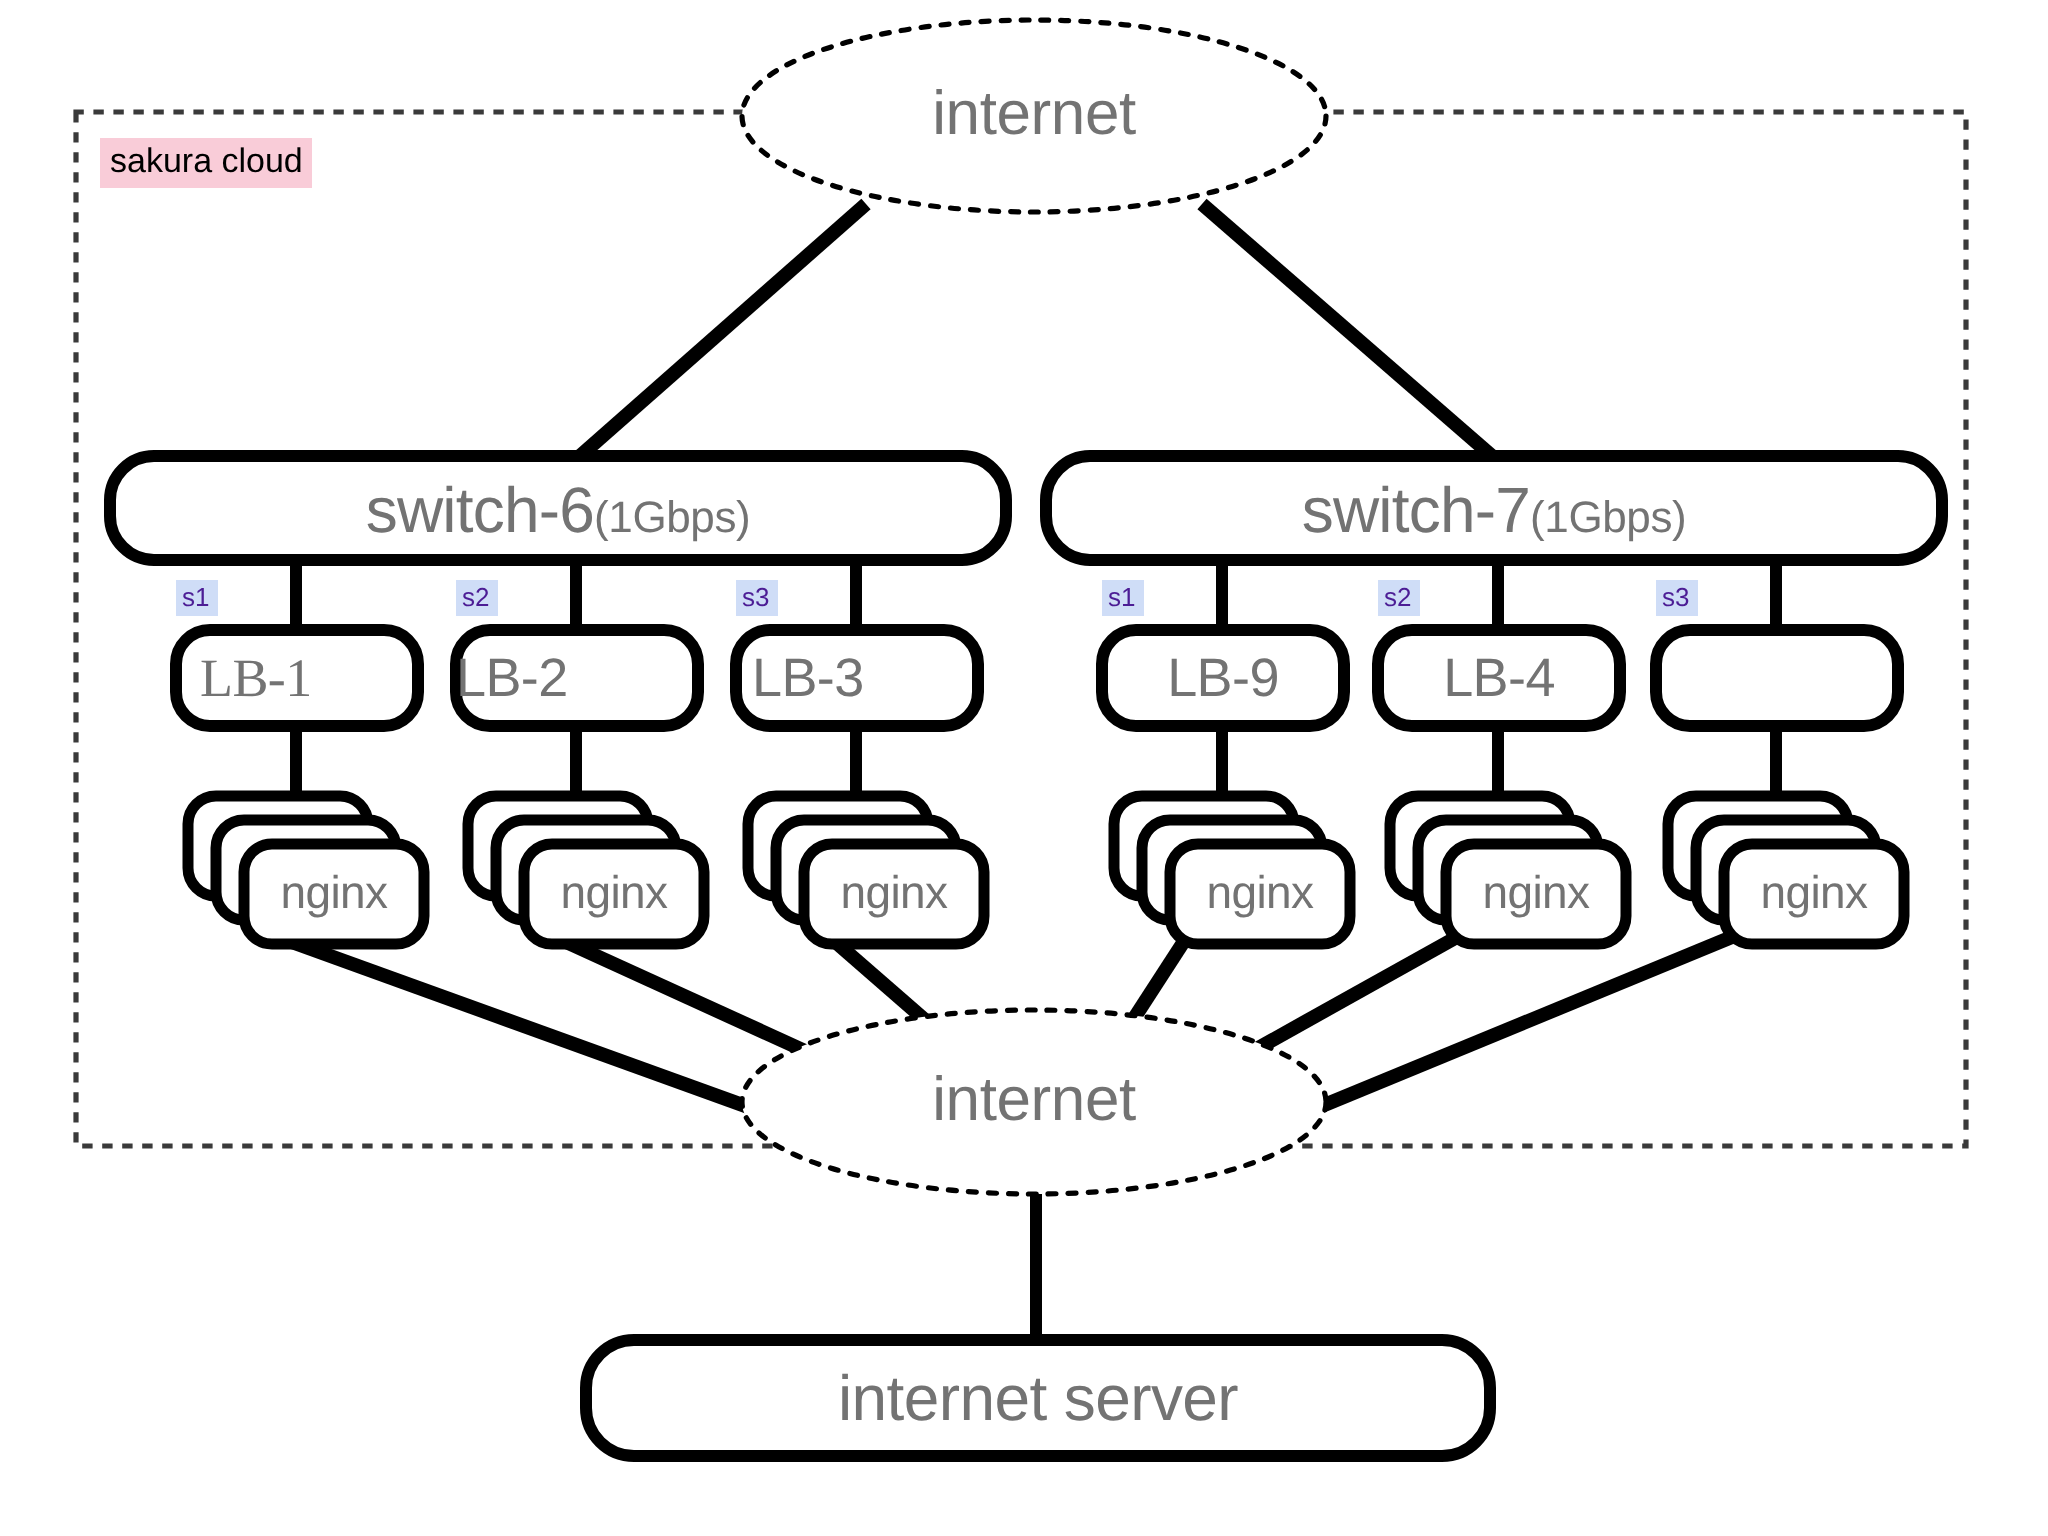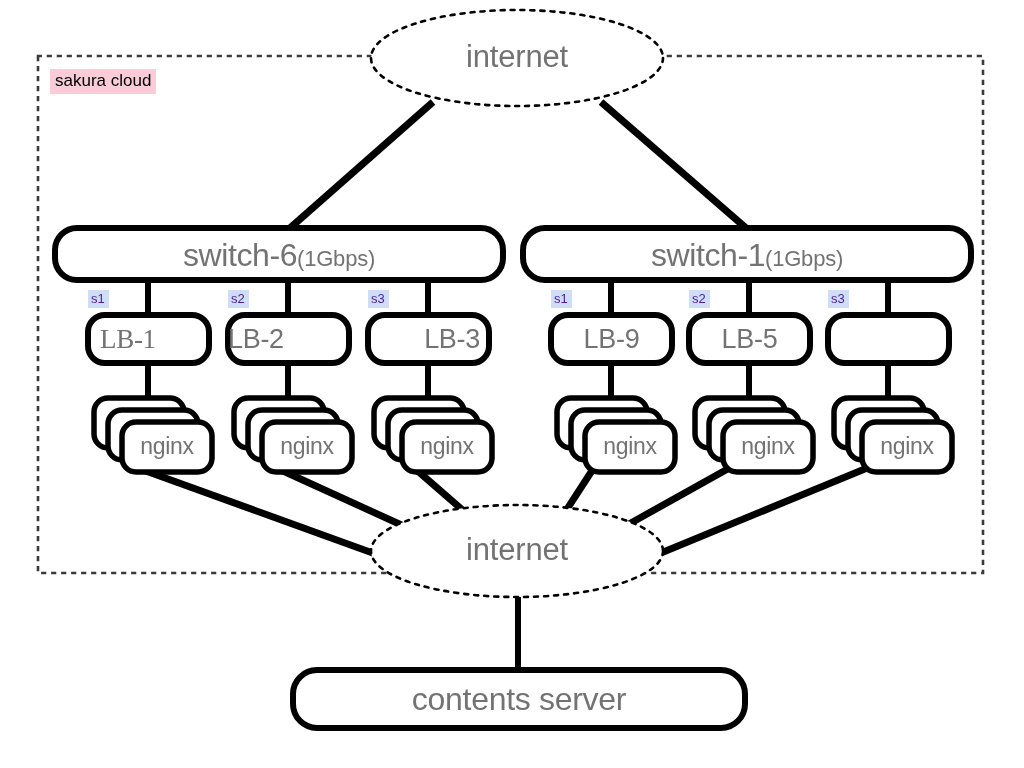--- a/index.html
+++ b/index.html
@@ -156,40 +156,40 @@
   </svg>
 
   <div class="cloud-tag" style="left:50px; top:69px; background:#f9ccd8;">sakura cloud</div>
 
   <div class="node-label internet-label" style="left:441px; top:39px; width:152px; text-align:center;">internet</div>
 
   <div class="node-label switch-label" style="left:55px; top:237px; width:448px; text-align:center;">
     <span>switch-6</span><span class="speed">(1Gbps)</span>
   </div>
   <div class="node-label switch-label" style="left:523px; top:237px; width:448px; text-align:center;">
-    <span>switch-1</span><span class="speed">(1Gbps)</span>
+    <span>switch-7</span><span class="speed">(1Gbps)</span>
   </div>
 
   <div class="port-label" style="left:88px; top:290px; background:#cfddf7;">s1</div>
   <div class="port-label" style="left:228px; top:290px; background:#cfddf7;">s2</div>
   <div class="port-label" style="left:368px; top:290px; background:#cfddf7;">s3</div>
   <div class="port-label" style="left:551px; top:290px; background:#cfddf7;">s1</div>
   <div class="port-label" style="left:689px; top:290px; background:#cfddf7;">s2</div>
   <div class="port-label" style="left:828px; top:290px; background:#cfddf7;">s3</div>
 
   <div class="node-label lb-label" style="left:100px; top:324px; width:121px; text-align:left;font-family:Liberation Serif, serif;">LB-1</div>
   <div class="node-label lb-label" style="left:228px; top:324px; width:121px; ">LB-2</div>
-  <div class="node-label lb-label" style="left:359px; top:324px; width:121px; text-align:right;">LB-3</div>
+  <div class="node-label lb-label" style="left:376px; top:324px; width:121px; text-align:left;">LB-3</div>
   <div class="node-label lb-label" style="left:551px; top:324px; width:121px; text-align:center;">LB-9</div>
-  <div class="node-label lb-label" style="left:689px; top:324px; width:121px; text-align:center;">LB-5</div>
+  <div class="node-label lb-label" style="left:689px; top:324px; width:121px; text-align:center;">LB-4</div>
 
   <div class="node-label nginx-label" style="left:122px; top:433px; width:90px; text-align:center;">nginx</div>
   <div class="node-label nginx-label" style="left:262px; top:433px; width:90px; text-align:center;">nginx</div>
   <div class="node-label nginx-label" style="left:402px; top:433px; width:90px; text-align:center;">nginx</div>
   <div class="node-label nginx-label" style="left:585px; top:433px; width:90px; text-align:center;">nginx</div>
   <div class="node-label nginx-label" style="left:723px; top:433px; width:90px; text-align:center;">nginx</div>
   <div class="node-label nginx-label" style="left:862px; top:433px; width:90px; text-align:center;">nginx</div>
 
   <div class="node-label internet-label" style="left:441px; top:532px; width:152px; text-align:center;">internet</div>
 
-  <div class="node-label server-label" style="left:293px; top:681px; width:452px; text-align:center;">contents server</div>
+  <div class="node-label server-label" style="left:293px; top:681px; width:452px; text-align:center;">internet server</div>
 
 </div>
 
 </body></html>

